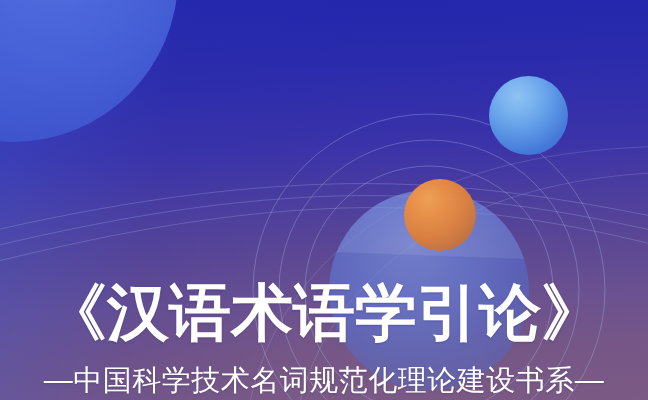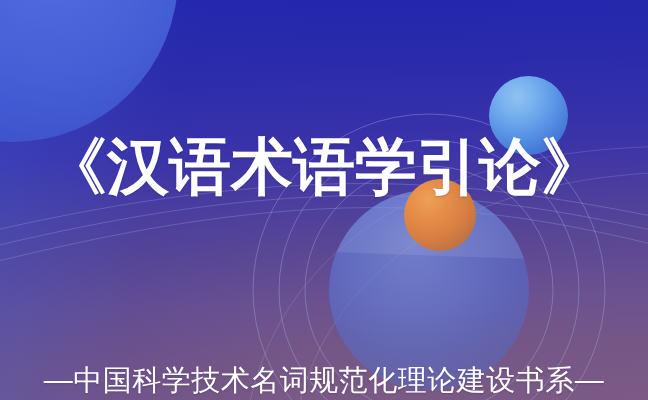--- a/index.html
+++ b/index.html
@@ -138,34 +138,34 @@
   
   .text-stack {
     position: absolute;
     left: 0;
     top: 0;
     width: 648px;
     height: 395px;
     display: flex;
     flex-direction: column;
     align-items: center;
-    justify-content: space-between;
+    justify-content: flex-end;
   }
   .title {
     margin-top: 136px;
     font-size: 62px;
     line-height: 1.0;
     font-weight: 700;
     color: #ffffff;
     letter-spacing: 0px;
     white-space: nowrap;
     text-shadow: 0 1px 2px rgba(20,22,80,0.22);
   }
   .subtitle {
-    margin-top: 8px;
+    margin-top: 22px;
     font-size: 29px;
     line-height: 1.0;
     font-weight: 500;
     color: #ffffff;
     letter-spacing: 0.5px;
     white-space: nowrap;
     text-shadow: 0 1px 2px rgba(20,22,80,0.20);
   }
 </style>
 </head>

